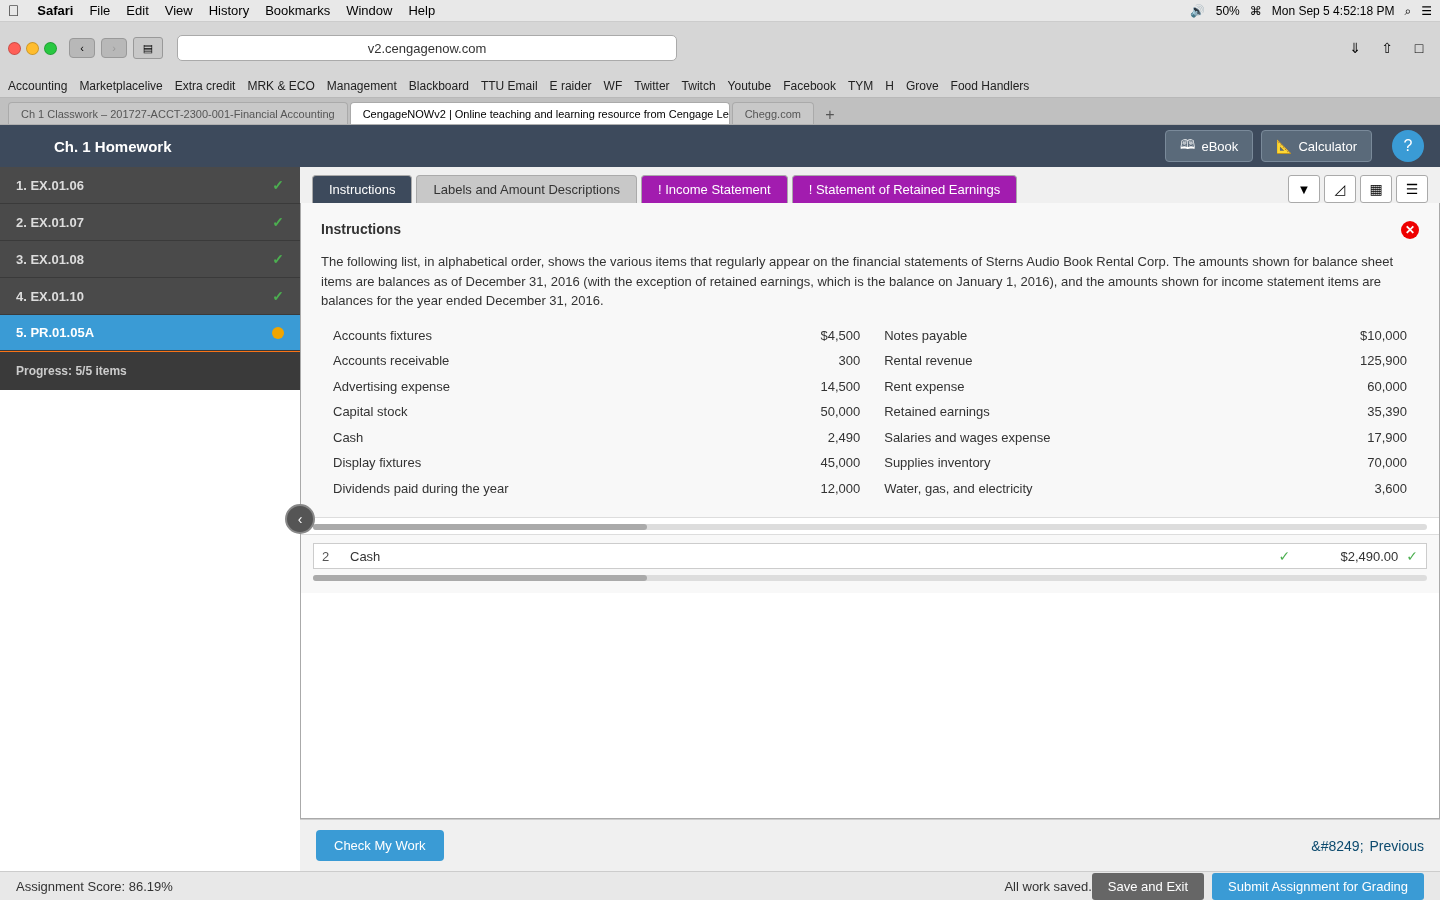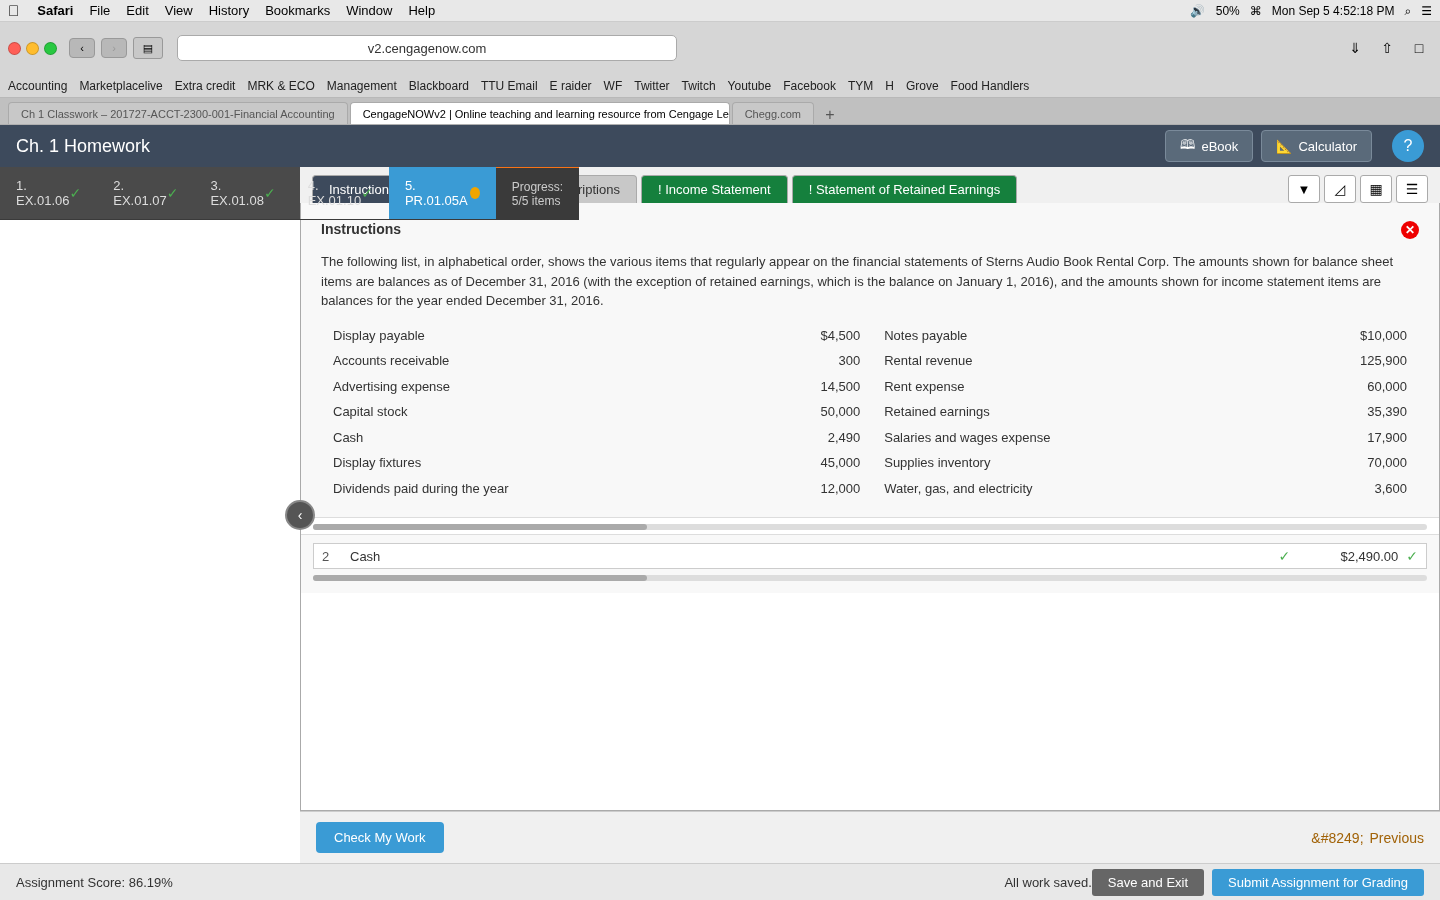--- a/index.html
+++ b/index.html
@@ -63,36 +63,37 @@
 
     
     #app { display: flex; flex-direction: column; height: calc(900px - 22px - 52px - 24px - 26px); background: white; }
 
     
     #app-header {
       background: #3d4a5c; color: white; padding: 8px 16px;
       display: flex; align-items: center; justify-content: space-between;
       height: 42px;
     }
-    #app-title { font-size: 18px; font-weight: normal; }
+    #app-title { font-size: 15px; font-weight: bold; margin-left: 38px; }
     .app-header-right { display: flex; gap: 8px; }
     .app-tool-btn {
       background: #5a6a7a; color: white; border: 1px solid #7a8a9a;
       padding: 4px 14px; border-radius: 4px; cursor: pointer; font-size: 13px;
       display: flex; align-items: center; gap: 6px;
     }
 
     
     #main-area { display: flex; flex: 1; overflow: hidden; }
 
     
     #sidebar {
       width: 300px; background: #4a4a4a; color: white;
-      display: flex; flex-direction: row;
+      display: flex; flex-direction: column;
       flex-shrink: 0;
+      font-weight: bold;
     }
     .sidebar-item {
       padding: 10px 16px; border-bottom: 1px solid #3a3a3a;
       display: flex; align-items: center; justify-content: space-between;
       cursor: pointer; font-size: 13px; color: #ddd;
     }
     .sidebar-item.active { background: #3a9bd5; color: white; }
     .sidebar-item .item-label { display: flex; align-items: center; gap: 8px; }
     .check-icon { color: #4caf50; font-size: 14px; }
     .circle-icon { width: 12px; height: 12px; border-radius: 50%; background: #f0a500; display: inline-block; }
@@ -117,21 +118,21 @@
     #tab-bar {
       display: flex; align-items: center; padding: 8px 12px 0;
       background: #f0f0f0; gap: 4px; flex-wrap: nowrap;
     }
     .content-tab {
       padding: 6px 16px; border-radius: 4px 4px 0 0; cursor: pointer;
       font-size: 13px; border: 1px solid #aaa; border-bottom: none;
       background: #c8c8c8; color: #333;
     }
     .content-tab.active { background: #3d4a5c; color: white; }
-    .content-tab.warning { background: #15803d; color: white; }
+    .content-tab.warning { background: #a21caf; color: white; }
     .tab-right { margin-left: auto; display: flex; gap: 4px; align-items: center; }
     .tab-view-btn {
       width: 32px; height: 28px; background: white; border: 1px solid #aaa;
       border-radius: 3px; display: flex; align-items: center; justify-content: center;
       cursor: pointer; font-size: 14px;
     }
     .tab-dropdown {
       width: 32px; height: 28px; background: white; border: 1px solid #aaa;
       border-radius: 3px; display: flex; align-items: center; justify-content: center;
       cursor: pointer;
@@ -183,27 +184,27 @@
       background: #f0f0f0; border-top: 1px solid #ccc;
       display: flex; align-items: center; justify-content: space-between;
       padding: 4px 16px; height: 52px;
     }
     .check-work-btn {
       background: #3a9bd5; color: white; border: none; padding: 8px 18px;
       border-radius: 4px; cursor: pointer; font-size: 13px; font-weight: 500;
     }
     .prev-btn {
       display: flex; align-items: center; gap: 6px;
-      color: #a16207; cursor: pointer; font-size: 14px; font-weight: 500;
+      color: #0c4a6e; cursor: pointer; font-size: 14px; font-weight: 500;
     }
 
     
     #app-footer {
       background: #e8e8e8; border-top: 1px solid #ccc;
-      display: flex; align-items: center; padding: 6px 16px; height: 38px;
+      display: flex; align-items: center; padding: 6px 16px; height: 30px;
       font-size: 13px;
     }
     .footer-score { color: #333; font-weight: 500; }
     .footer-saved { flex: 1; text-align: right; color: #333; }
     .footer-btns { display: flex; gap: 8px; }
     .save-exit-btn {
       background: #666; color: white; border: none; padding: 6px 16px;
       border-radius: 3px; cursor: pointer; font-size: 13px;
     }
     .submit-btn {
@@ -385,21 +386,21 @@
         <div id="instructions-panel">
           <div id="instructions-header">
             <span id="instructions-title">Instructions</span>
             <div class="close-red-btn">✕</div>
           </div>
           <p>The following list, in alphabetical order, shows the various items that regularly appear on the financial statements of Sterns Audio Book Rental Corp. The amounts shown for balance sheet items are balances as of December 31, 2016 (with the exception of retained earnings, which is the balance on January 1, 2016), and the amounts shown for income statement items are balances for the year ended December 31, 2016.</p>
 
           <table class="fin-table">
             <tbody id="fin-table-body">
             <tr>
-      <td>Display payable</td>
+      <td>Accounts fixtures</td>
       <td>$4,500</td>
       <td>Notes payable</td>
       <td>$10,000</td>
     </tr>
                 <tr>
       <td>Accounts receivable</td>
       <td>300</td>
       <td>Rental revenue</td>
       <td>125,900</td>
     </tr>

